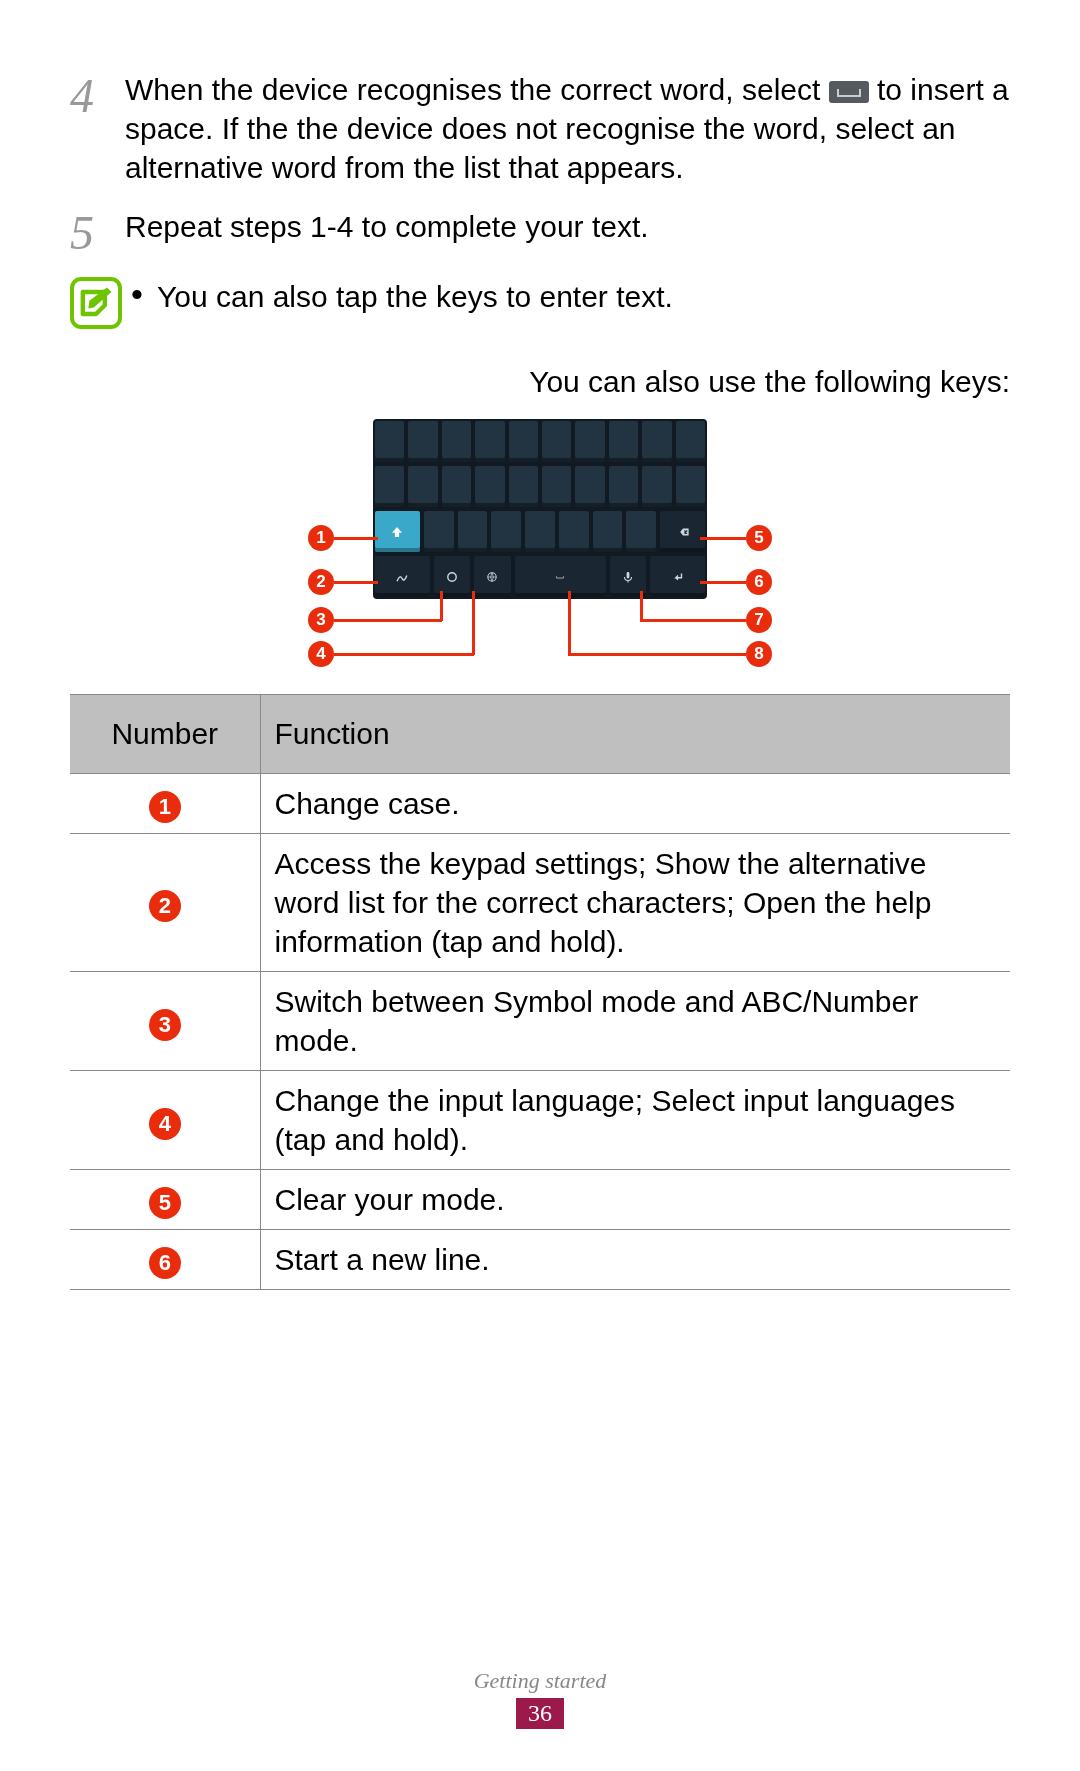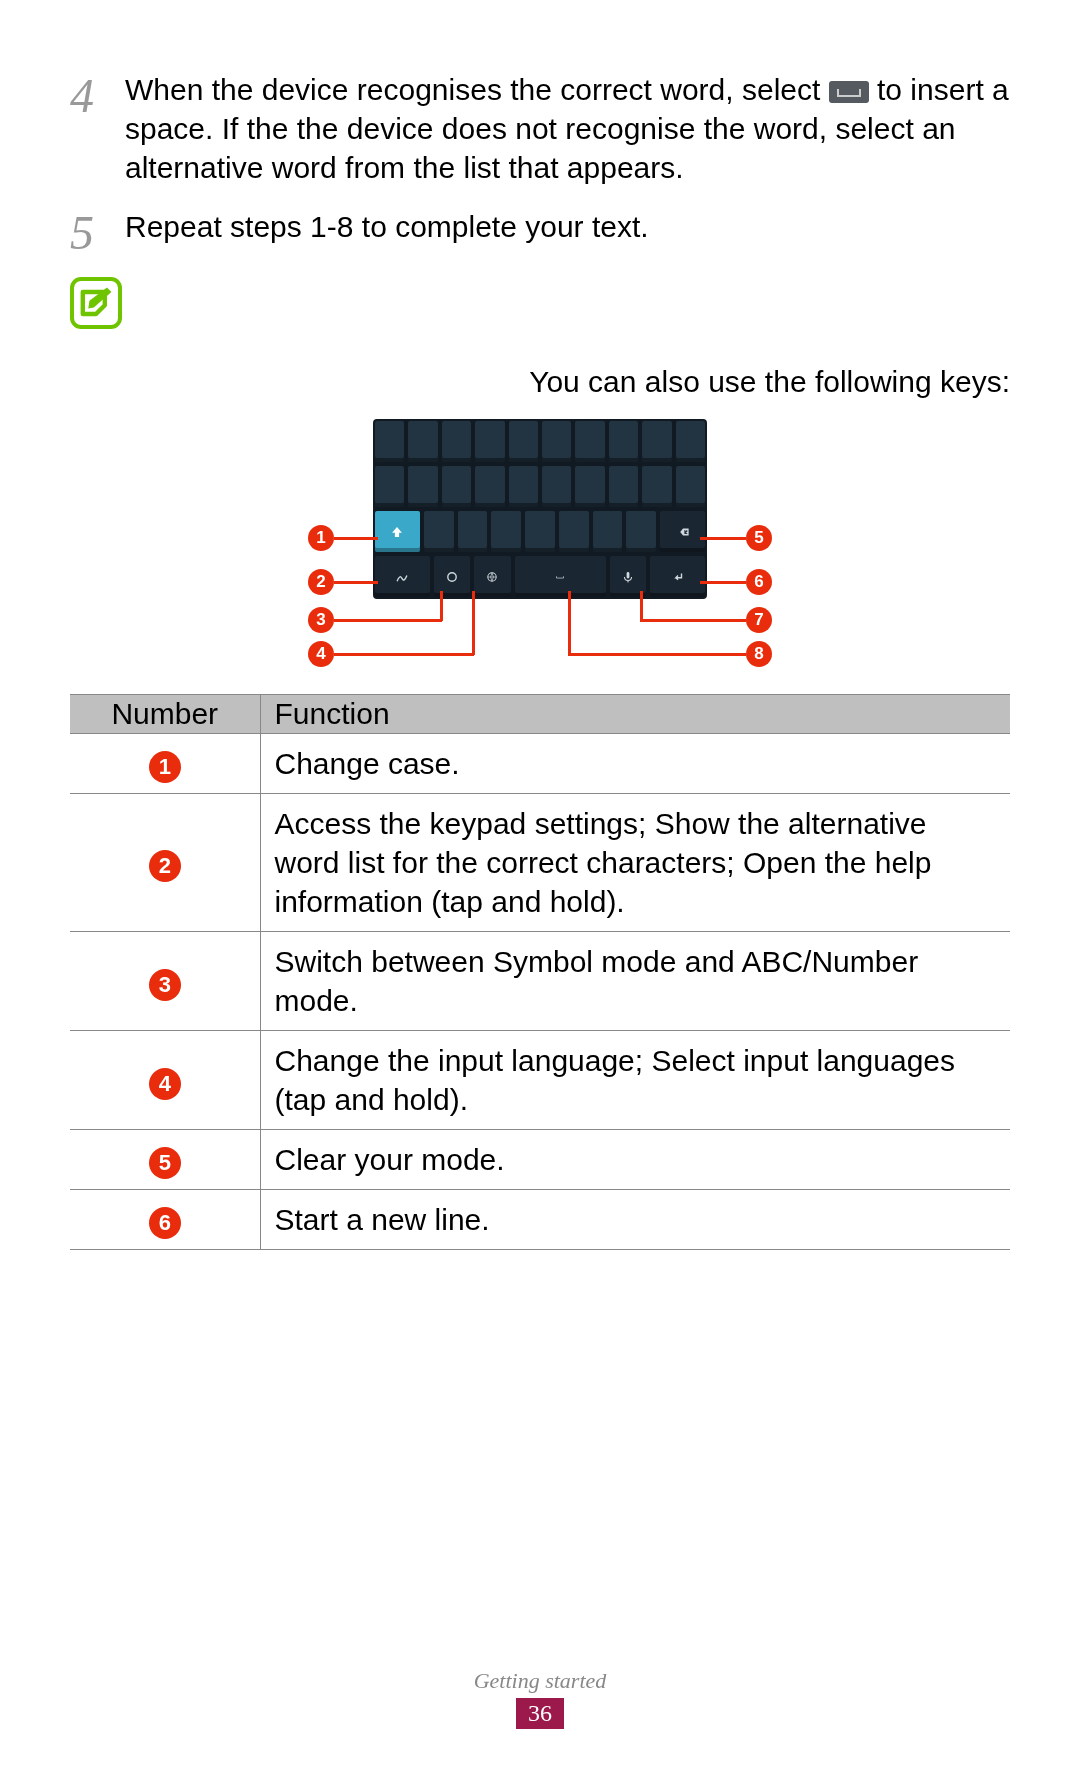--- a/index.html
+++ b/index.html
@@ -146,21 +146,21 @@
   
   table.func {
     width: 100%;
     border-collapse: collapse;
     margin-top: 20px;
   }
   table.func th {
     background: #bfbfbf;
     font-weight: normal;
     text-align: left;
-    padding: 2px 14px;
+    padding: 22px 14px;
     border: 1px solid #888;
     border-left: none;
     border-right: none;
   }
   table.func th:first-child { border-right: 1px solid #888; width: 190px; text-align: center;}
   table.func td {
     padding: 10px 14px;
     border-bottom: 1px solid #888;
     vertical-align: middle;
     line-height: 1.3;
@@ -214,34 +214,35 @@
     <div class="step-num">4</div>
     <div class="step-body">
       <span>When the device recognises the correct word, select </span>
       <span class="spacekey-icon"></span>
       <span> to insert a space. If the the device does not recognise the word, select an alternative word from the list that appears.</span>
     </div>
   </div>
 
   <div class="step">
     <div class="step-num">5</div>
-    <div class="step-body">Repeat steps 1-8 to complete your text.</div>
+    <div class="step-body">Repeat steps 1-4 to complete your text.</div>
   </div>
 
   <div class="note-row">
     <div class="note-icon-wrap">
       <span class="note-icon">
         <svg viewBox="0 0 40 40">
             <path d="M8 30 L8 10 L28 10 L28 22 L20 30 Z" fill="none" stroke="#6fc400" stroke-width="4" stroke-linejoin="round"></path>
             <path d="M14 18 L30 6 L34 10 L18 24 L13 25 Z" fill="#6fc400"></path>
           </svg>
       </span>
     </div>
     <div class="note-body">
       <ul>
+        <li>You can also tap the keys to enter text.</li>
       </ul>
     </div>
   </div>
 
   <div class="intro-line">You can also use the following keys:</div>
 
   <div class="keyboard-figure">
     <div class="kfig">
       
       <div class="kb">

